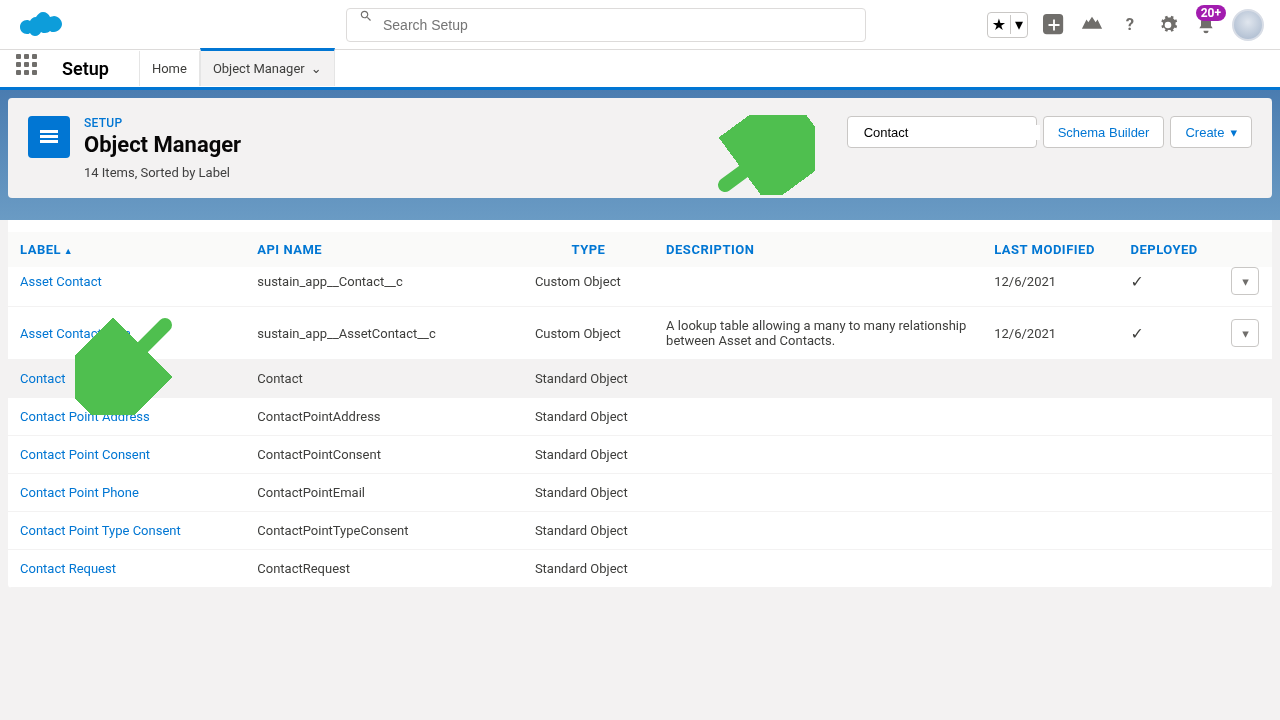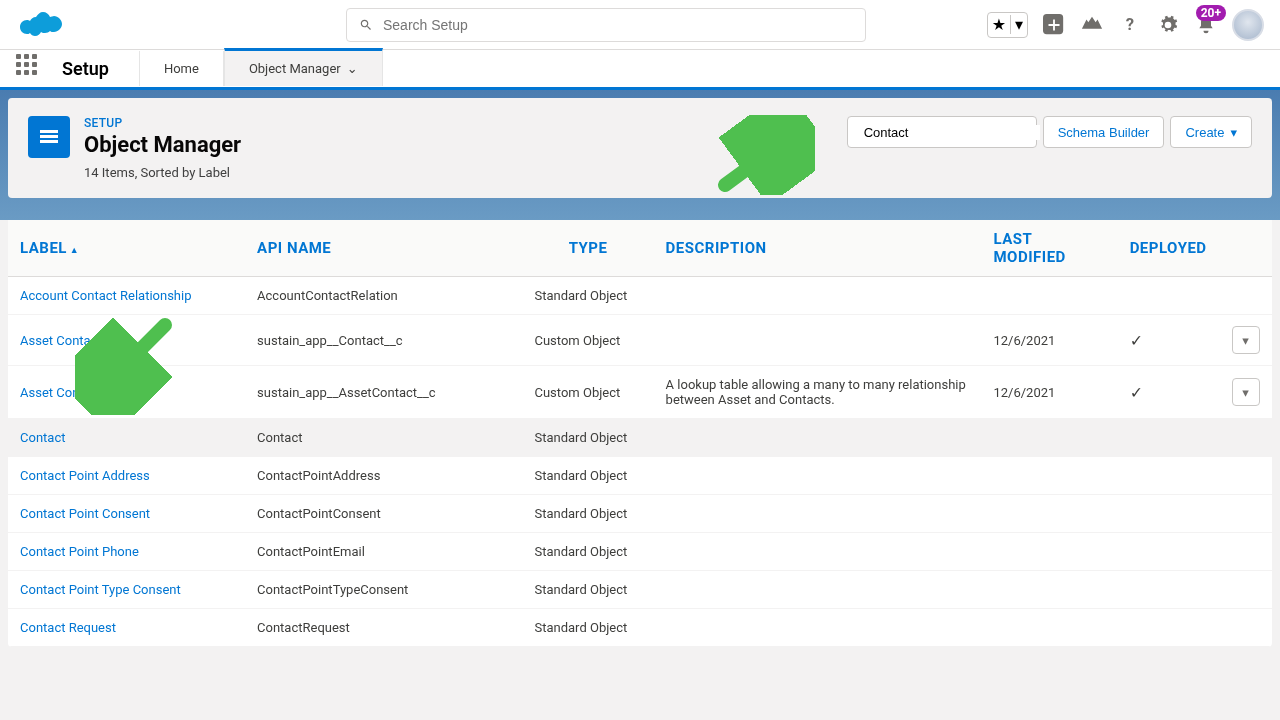--- a/index.html
+++ b/index.html
@@ -1,57 +1,57 @@
 <!DOCTYPE html>
 <html><head>
 <meta charset="utf-8">
 <style>
 * { box-sizing: border-box; margin: 0; padding: 0; }
 body { font-family: -apple-system, BlinkMacSystemFont, "Segoe UI", Roboto, sans-serif; background: #f3f2f2; width: 1280px; height: 720px; overflow: hidden; position: relative; }
 
 
 .top-bar { height: 50px; background: #fff; display: flex; align-items: center; padding: 0 16px; border-bottom: 1px solid #dddbda; }
 .cloud-logo { width: 50px; height: 35px; margin-right: 20px; }
-.search-box { flex: 0 0 520px; margin-left: 260px; height: 34px; background: #fff; border: 1px solid #dddbda; border-radius: 4px; display: flex; align-items: center; padding: 0 12px; color: #706e6b; }
+.search-box { flex: 0 0 520px; margin-left: 260px; height: 34px; background: #fff; border: 1px solid #dddbda; border-radius: 4px; display: flex; padding: 0 12px; color: #706e6b; }
 .search-box svg { margin-right: 10px; flex-shrink: 0; }
 .search-box input { border: none; outline: none; flex: 1; font-size: 14px; color: #706e6b; background: transparent; }
 .top-icons { margin-left: auto; display: flex; align-items: center; gap: 14px; }
 .icon-btn { width: 24px; height: 24px; display: flex; align-items: center; justify-content: center; color: #706e6b; cursor: pointer; }
 .fav-box { border: 1px solid #c9c7c5; border-radius: 4px; display: flex; align-items: center; height: 26px; }
 .fav-box .star { padding: 0 4px; border-right: 1px solid #c9c7c5; }
 .fav-box .drop { padding: 0 4px; }
 .notif-wrap { position: relative; }
 .notif-badge { position: absolute; top: -8px; right: -8px; background: #a21caf; color: #fff; font-size: 12px; font-weight: bold; border-radius: 9px; padding: 1px 5px; }
 .avatar { width: 32px; height: 32px; border-radius: 50%; background: radial-gradient(circle at 50% 40%, #e0e6ee, #a5b5cb); border: 2px solid #d8dde6; }
 
 
 .nav-bar { height: 40px; background: #fff; display: flex; align-items: center; padding: 0 16px; border-bottom: 3px solid #0176d3; }
 .app-launcher { width: 30px; height: 30px; display: grid; grid-template-columns: repeat(3, 5px); grid-template-rows: repeat(3, 5px); gap: 3px; margin-right: 16px; cursor: pointer; }
 .app-launcher span { background: #706e6b; border-radius: 1px; }
 .app-name { font-size: 18px; font-weight: 600; margin-right: 30px; }
-.nav-tab { padding: 10px 24px; font-size: 13px; color: #3e3e3c; cursor: pointer; display: flex; align-items: center; gap: 6px; border-left: 1px solid #e5e5e5; border-right: 1px solid #e5e5e5; }
+.nav-tab { padding: 10px 12px; font-size: 13px; color: #3e3e3c; cursor: pointer; display: flex; align-items: center; gap: 6px; border-left: 1px solid #e5e5e5; border-right: 1px solid #e5e5e5; }
 .nav-tab.active { background: #f3f2f2; border-top: 3px solid #0176d3; margin-top: -3px; padding-top: 10px; }
 
 
 .blue-band { background: linear-gradient(180deg, #4a7cb0 0%, #6a9bc4 100%); padding: 8px 8px 16px; position: relative; min-height: 130px; }
 .page-header { background: #f3f2f2; border-radius: 4px; padding: 18px 20px; display: flex; align-items: flex-start; gap: 14px; }
 .obj-icon { width: 42px; height: 42px; background: #0176d3; border-radius: 4px; display: flex; align-items: center; justify-content: center; flex-shrink: 0; }
 .header-text { flex: 1; }
 .eyebrow { font-size: 12px; color: #0176d3; font-weight: 500; letter-spacing: 0.3px; }
 .page-title { font-size: 22px; font-weight: 700; color: #080707; margin-top: 2px; }
 .subtitle { font-size: 13px; color: #404040; margin-top: 8px; }
 .header-actions { display: flex; gap: 6px; align-items: center; }
 .search-field { width: 190px; height: 32px; border: 1px solid #c9c7c5; border-radius: 4px; background: #fff; display: flex; align-items: center; padding: 0 10px; }
 .search-field input { border: none; outline: none; flex: 1; font-size: 13px; margin-left: 6px; }
 .btn { height: 32px; padding: 7px 14px; border: 1px solid #c9c7c5; border-radius: 4px; background: #fff; font-size: 13px; color: #0176d3; cursor: pointer; display: flex; align-items: center; gap: 6px; }
 
 
 .table-wrap { background: #fff; margin: 0 8px; border-radius: 0 0 4px 4px; overflow-y: auto; max-height: 490px; }
 table { width: 100%; border-collapse: collapse; }
-thead th { background: #fafaf9; text-align: left; padding: 10px 12px; font-size: 15px; font-weight: 700; color: #0176d3; letter-spacing: 0.5px; border-bottom: 1px solid #dddbda; position: sticky; top: 0; }
+thead th { background: #fafaf9; text-align: left; padding: 10px 12px; font-size: 13px; font-weight: 700; color: #0176d3; letter-spacing: 0.5px; border-bottom: 1px solid #dddbda; position: sticky; top: 12px; }
 thead th.sorted::after { content: " ▲"; font-size: 9px; }
 tbody td { padding: 11px 12px; font-size: 13px; color: #3e3e3c; border-bottom: 1px solid #f3f2f2; vertical-align: middle; }
 tbody tr.hl { background: #f3f2f2; }
 .link { color: #0176d3; cursor: pointer; }
 .check { font-size: 16px; color: #3e3e3c; }
 .row-menu { border: 1px solid #c9c7c5; border-radius: 4px; width: 28px; height: 28px; display: inline-flex; align-items: center; justify-content: center; cursor: pointer; color: #706e6b; }
 
 
 .arrow { position: absolute; pointer-events: none; z-index: 100; }
 .arrow svg path { stroke: #4fbf4f; stroke-width: 14; fill: none; stroke-linecap: round; }
@@ -175,29 +175,20 @@
         <th class="col-api">API NAME</th>
         <th class="col-type">TYPE</th>
         <th class="col-desc">DESCRIPTION</th>
         <th class="col-mod">LAST MODIFIED</th>
         <th class="col-dep">DEPLOYED</th>
         <th class="col-act"></th>
       </tr>
     </thead>
     <tbody id="tbody">
         <tr>
-    <td><span class="link">Account Contact Relationship</span></td>
-    <td>AccountContactRelation</td>
-    <td>Standard Object</td>
-    <td></td>
-    <td></td>
-    <td></td>
-    <td></td>
-  </tr>
-        <tr>
     <td><span class="link">Asset Contact</span></td>
     <td>sustain_app__Contact__c</td>
     <td>Custom Object</td>
     <td></td>
     <td>12/6/2021</td>
     <td><span class="check">✓</span></td>
     <td><span class="row-menu">▾</span></td>
   </tr>
         <tr>
     <td><span class="link">Asset Contact Item</span></td>

